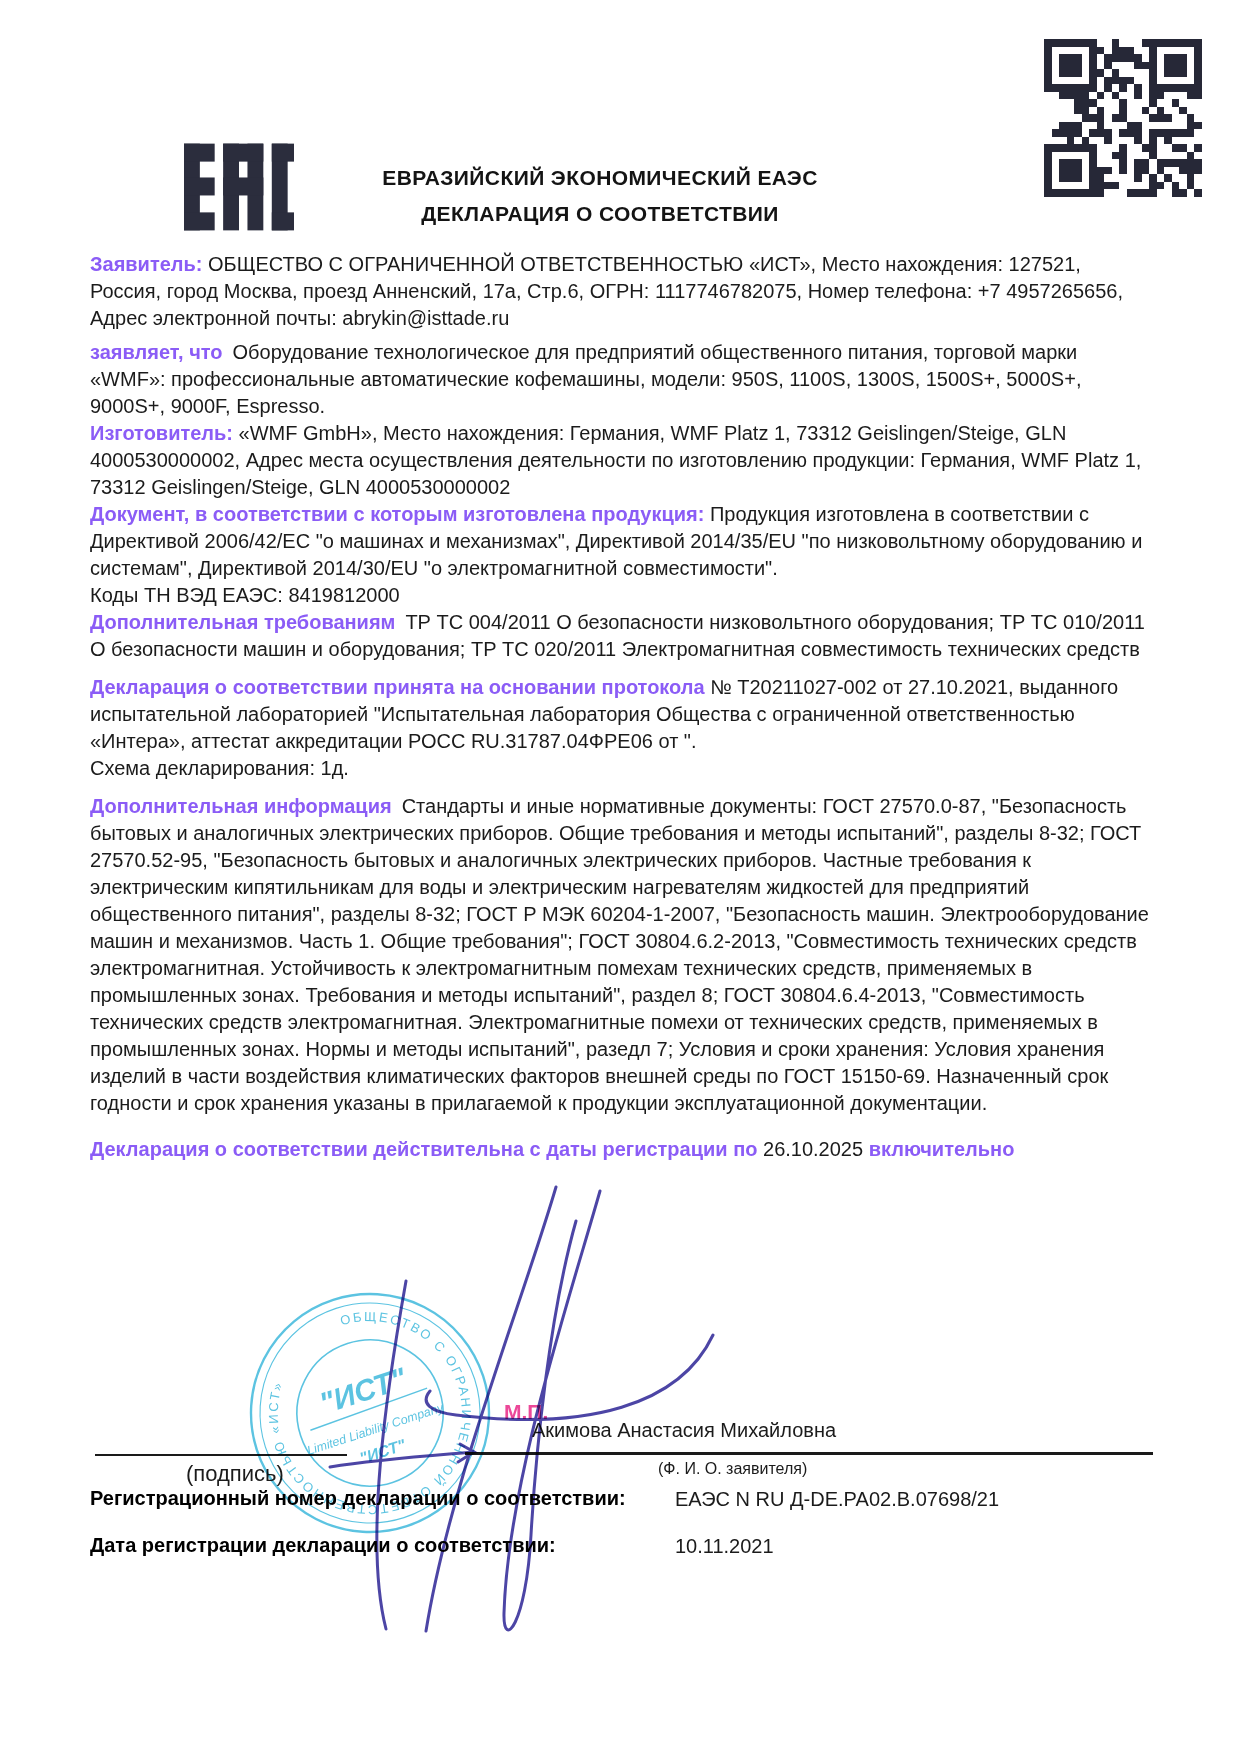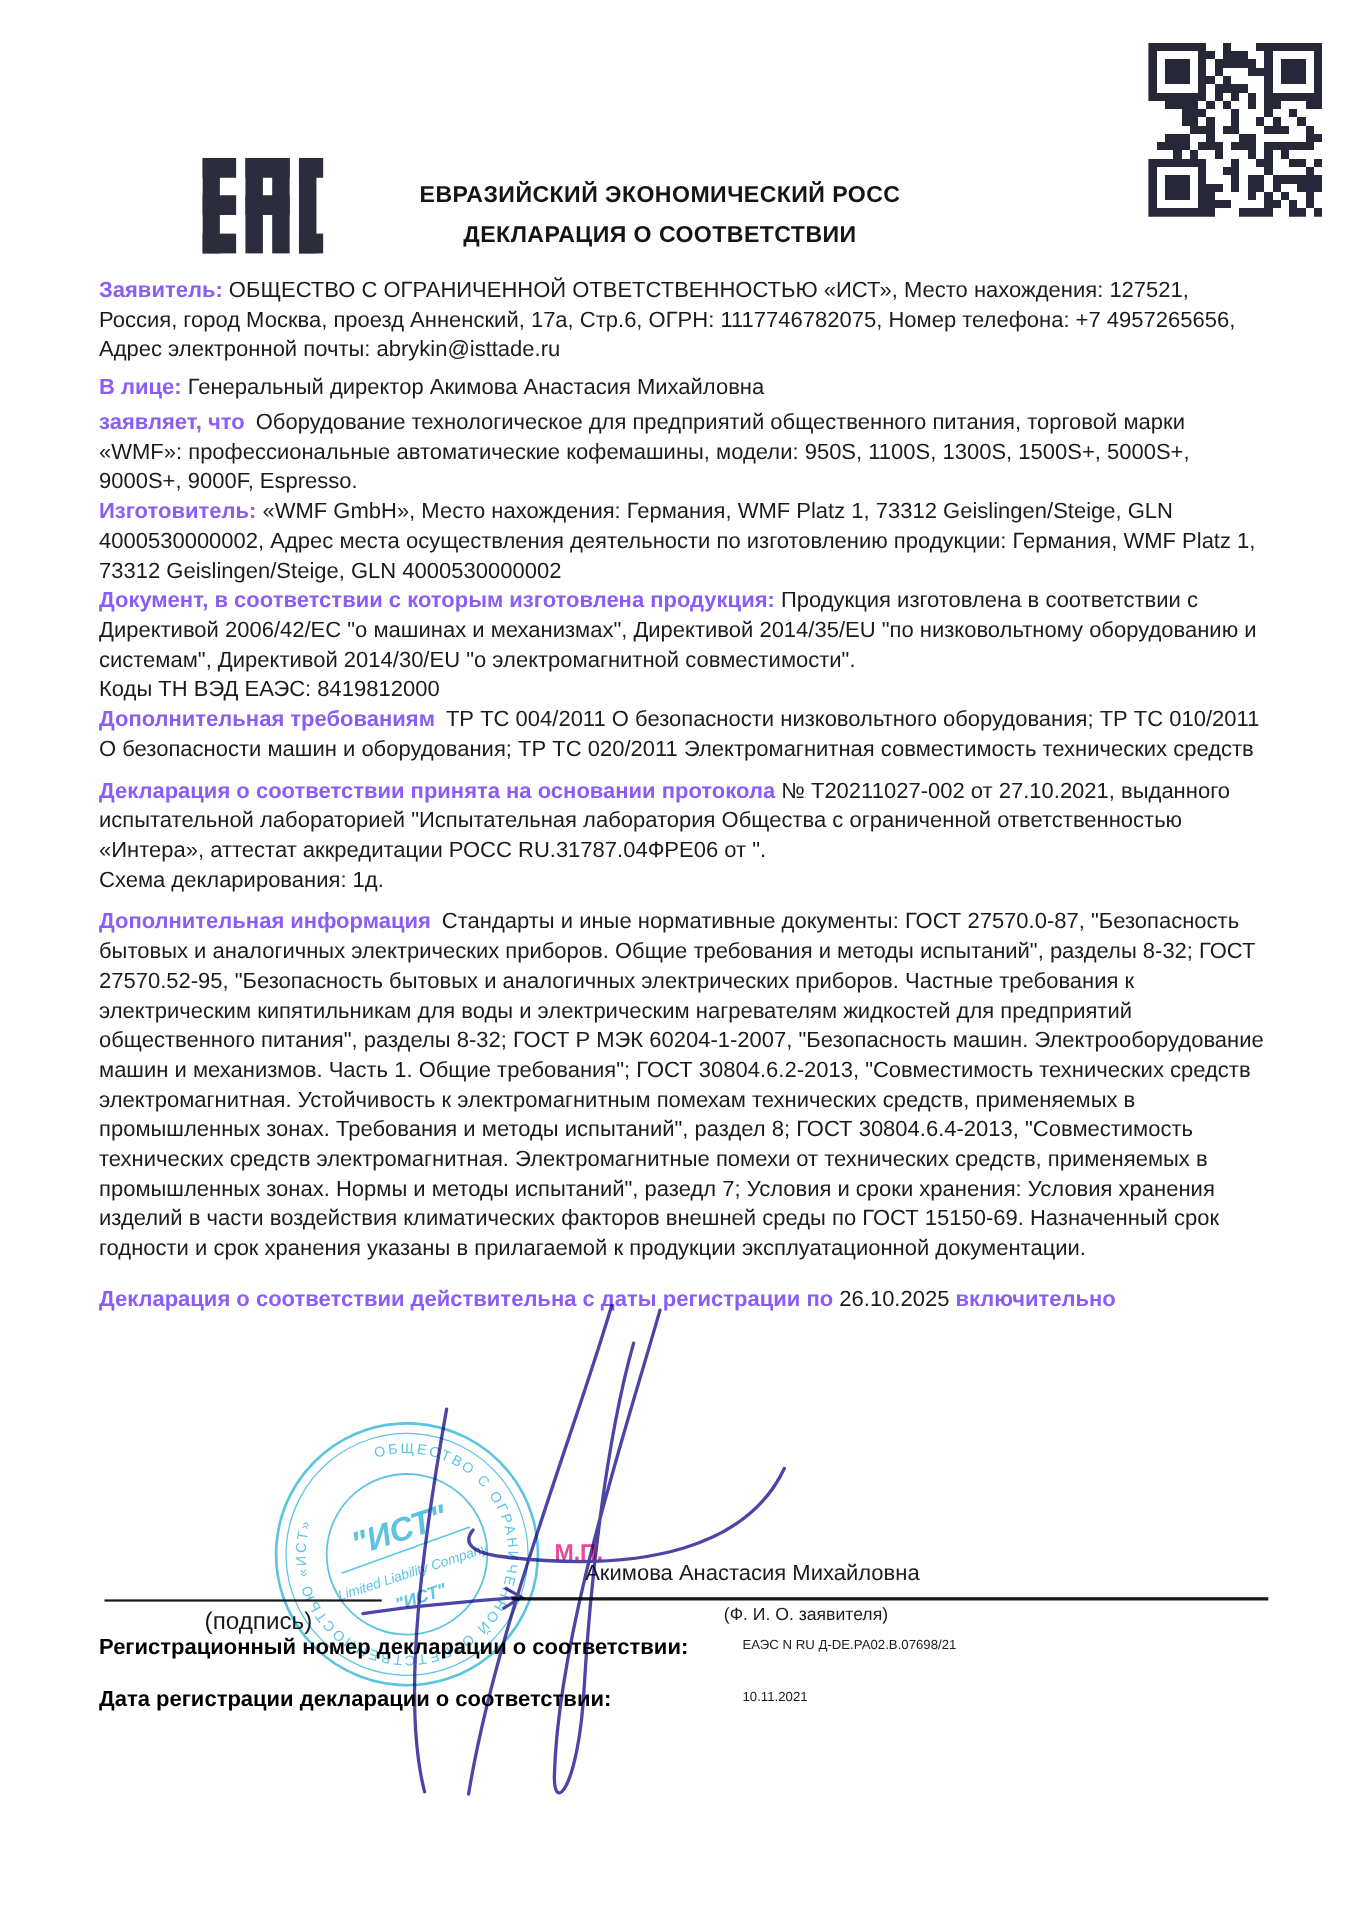--- a/index.html
+++ b/index.html
@@ -26,21 +26,21 @@
   #ink { left:288px; top:1163px; width:470px; height:478px; z-index:3;
          mix-blend-mode:multiply; opacity:.9; }
   #mp { left:504px; top:1400px; font-weight:bold; font-size:21px; color:#ec4899; z-index:1; }
   #signer-name { left:532px; top:1419px; font-size:20px; z-index:1; }
   .sigline { height:3px; background:#1a1a1a; z-index:1; }
   #line-sign { left:95px; top:1454px; width:252px; height:2px; }
   #line-name { left:465px; top:1452px; width:688px; }
   #cap-sign { left:186px; top:1461px; font-size:22px; }
   #cap-name { left:658px; top:1460px; font-size:16px; }
   .reglabel { font-weight:bold; font-size:20px; color:#000; }
-  .regvalue { font-size:12px;text-align:center; }
+  .regvalue { font-size:20px;text-align:center; }
   #reg-label { left:90px; top:1487px; }
   #reg-value { left:675px; top:1488px; }
   #date-label { left:90px; top:1534px; }
   #date-value { left:675px; top:1535px; }
 </style>
 </head>
 <body>
 
 <svg id="eac-logo" class="abs" viewBox="0 0 104 82" aria-hidden="true">
   <g fill="#2b2d3d">
@@ -287,26 +287,25 @@
     <rect x="7" y="20" width="1" height="1" fill="#262837"></rect>
     <rect x="11" y="20" width="1" height="1" fill="#262837"></rect>
     <rect x="12" y="20" width="1" height="1" fill="#262837"></rect>
     <rect x="13" y="20" width="1" height="1" fill="#262837"></rect>
     <rect x="14" y="20" width="1" height="1" fill="#262837"></rect>
     <rect x="17" y="20" width="1" height="1" fill="#262837"></rect>
     <rect x="18" y="20" width="1" height="1" fill="#262837"></rect>
     <rect x="20" y="20" width="1" height="1" fill="#262837"></rect>
   </svg>
 
-<div id="title1" class="abs title">ЕВРАЗИЙСКИЙ ЭКОНОМИЧЕСКИЙ РОСС</div>
+<div id="title1" class="abs title">ЕВРАЗИЙСКИЙ ЭКОНОМИЧЕСКИЙ ЕАЭС</div>
 <div id="title2" class="abs title">ДЕКЛАРАЦИЯ О СООТВЕТСТВИИ</div>
 
 <div id="content" class="abs">
   <div class="para mb7"><b>Заявитель:</b><span> ОБЩЕСТВО С ОГРАНИЧЕННОЙ ОТВЕТСТВЕННОСТЬЮ «ИСТ», Место нахождения: 127521, Россия, город Москва, проезд Анненский, 17а, Стр.6, ОГРН: 1117746782075, Номер телефона: +7 4957265656, Адрес электронной почты: abrykin@isttade.ru</span></div>
-  <div class="para mb5"><b>В лице:</b><span> Генеральный директор Акимова Анастасия Михайловна</span></div>
   <div class="para"><b class="gap">заявляет, что</b><span>Оборудование технологическое для предприятий общественного питания, торговой марки «WMF»: профессиональные автоматические кофемашины, модели: 950S, 1100S, 1300S, 1500S+, 5000S+, 9000S+, 9000F, Espresso.</span></div>
   <div class="para"><b>Изготовитель:</b><span> «WMF GmbH», Место нахождения: Германия, WMF Platz 1, 73312 Geislingen/Steige, GLN 4000530000002, Адрес места осуществления деятельности по изготовлению продукции: Германия, WMF Platz 1, 73312 Geislingen/Steige, GLN 4000530000002</span></div>
   <div class="para"><b>Документ, в соответствии с которым изготовлена продукция:</b><span> Продукция изготовлена в соответствии с Директивой 2006/42/EC "о машинах и механизмах", Директивой 2014/35/EU "по низковольтному оборудованию и системам", Директивой 2014/30/EU "о электромагнитной совместимости".</span></div>
   <div class="para">Коды ТН ВЭД ЕАЭС: 8419812000</div>
   <div class="para mb11"><b class="gap">Дополнительная требованиям</b><span>ТР ТС 004/2011 О безопасности низковольтного оборудования; ТР ТС 010/2011 О безопасности машин и оборудования; ТР ТС 020/2011 Электромагнитная совместимость технических средств</span></div>
   <div class="para"><b>Декларация о соответствии принята на основании протокола</b><span> № Т20211027-002 от 27.10.2021, выданного испытательной лабораторией "Испытательная лаборатория Общества с ограниченной ответственностью «Интера», аттестат аккредитации РОСС RU.31787.04ФРЕ06 от ".</span></div>
   <div class="para mb11">Схема декларирования: 1д.</div>
   <div class="para mb19"><b class="gap">Дополнительная информация</b><span>Стандарты и иные нормативные документы: ГОСТ 27570.0-87, "Безопасность бытовых и аналогичных электрических приборов. Общие требования и методы испытаний", разделы 8-32; ГОСТ 27570.52-95, "Безопасность бытовых и аналогичных электрических приборов. Частные требования к электрическим кипятильникам для воды и электрическим нагревателям жидкостей для предприятий общественного питания", разделы 8-32; ГОСТ Р МЭК 60204-1-2007, "Безопасность машин. Электрооборудование машин и механизмов. Часть 1. Общие требования"; ГОСТ 30804.6.2-2013, "Совместимость технических средств электромагнитная. Устойчивость к электромагнитным помехам технических средств, применяемых в промышленных зонах. Требования и методы испытаний", раздел 8; ГОСТ 30804.6.4-2013, "Совместимость технических средств электромагнитная. Электромагнитные помехи от технических средств, применяемых в промышленных зонах. Нормы и методы испытаний", разедл 7; Условия и сроки хранения: Условия хранения изделий в части воздействия климатических факторов внешней среды по ГОСТ 15150-69. Назначенный срок годности и срок хранения указаны в прилагаемой к продукции эксплуатационной документации.</span></div>
   <div class="para"><b>Декларация о соответствии действительна с даты регистрации по</b><span> 26.10.2025 </span><b>включительно</b></div>
 </div>

